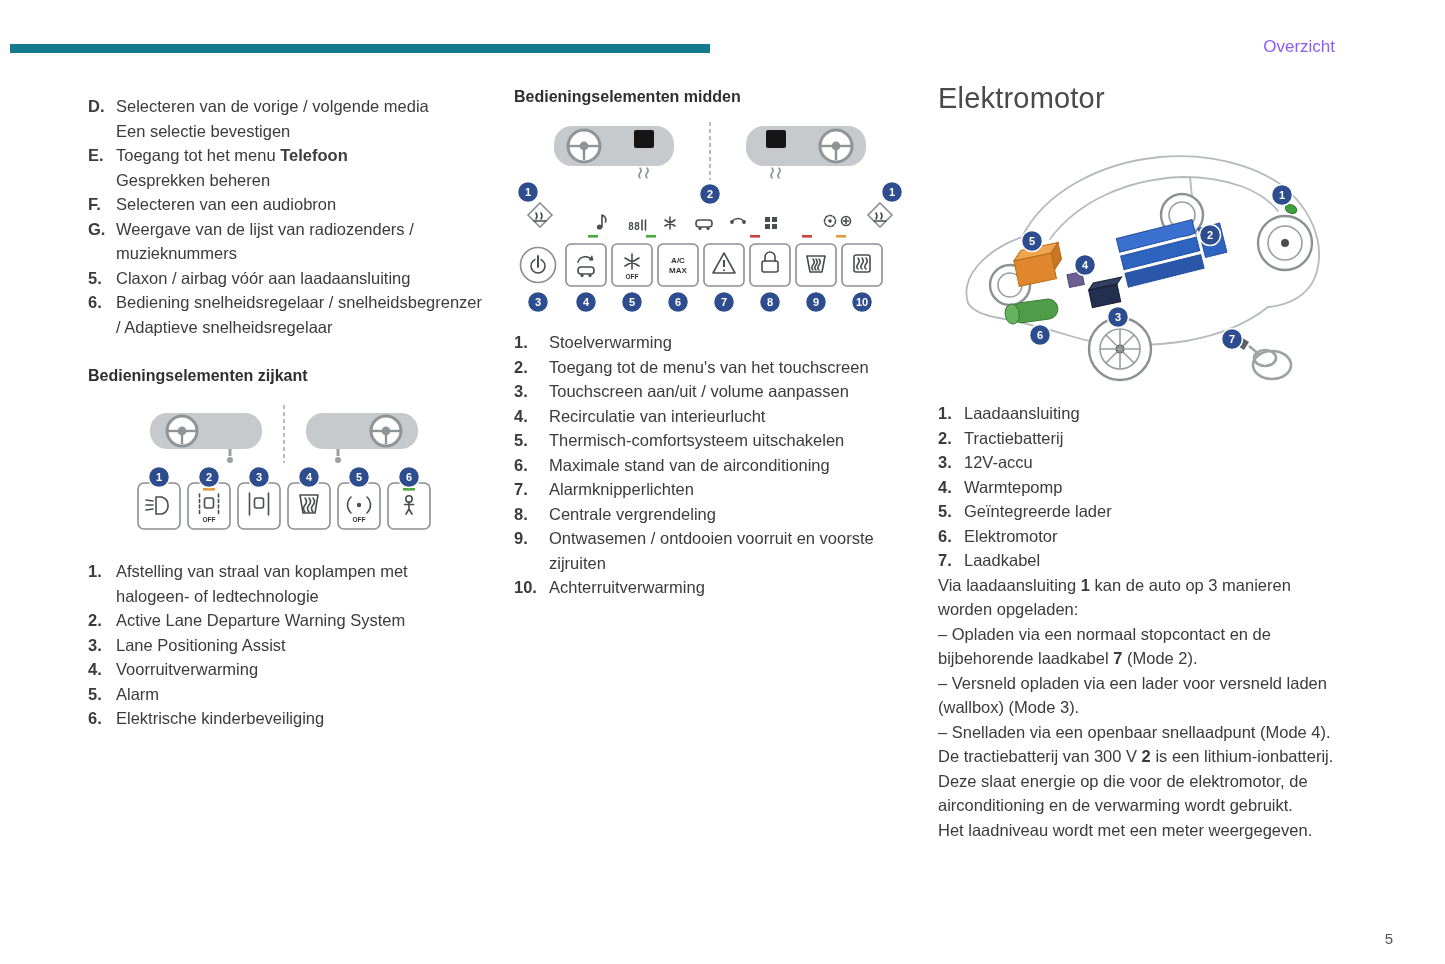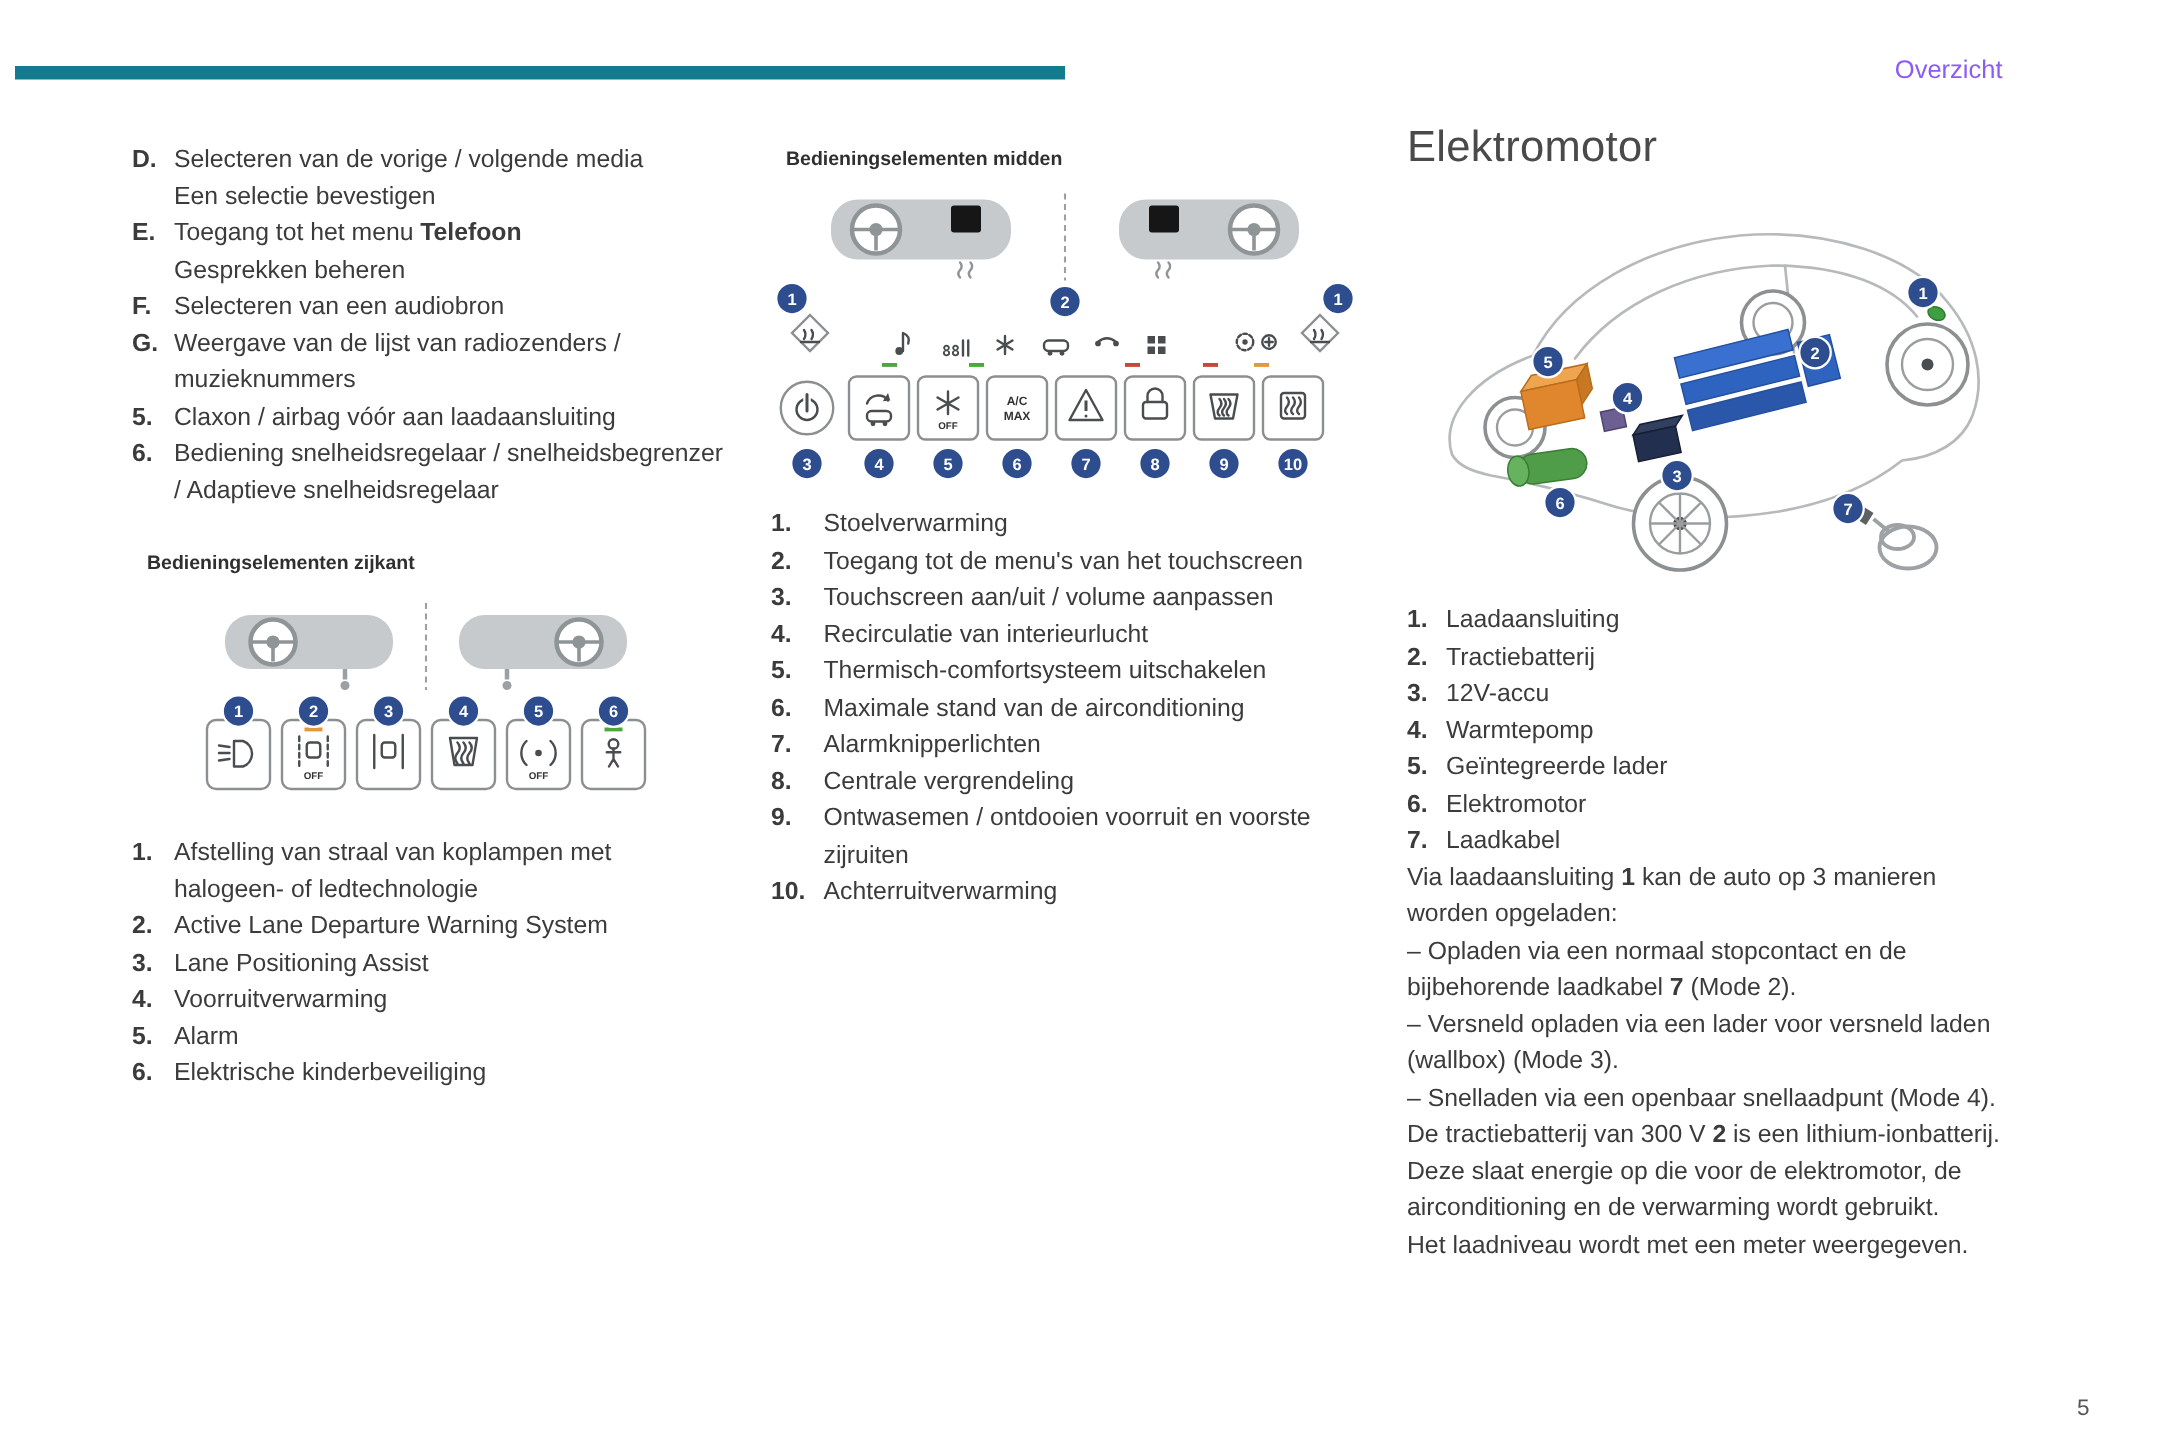--- a/index.html
+++ b/index.html
@@ -15,21 +15,21 @@
   .col-mid   { left:514px; top:88px; width:394px; }
   .col-right { left:938px; top:82px; width:400px; }
 
   .item { display:flex; line-height:24.5px; }
   .lbl { flex:0 0 28px; font-weight:700; }
   .mid-list .lbl { flex-basis:35px; }
   .right-list .lbl { flex-basis:26px; }
   .txt { white-space:pre-line; }
   .b { font-weight:700; }
 
-  h2.section { font-size:13px; font-weight:700; color:#2f2f2f; margin:10px; }
+  h2.section { font-size:16px; font-weight:700; color:#2f2f2f; margin:0; }
   .col-left h2.section { margin-top:28px; }
   h1.big { font-size:29px; font-weight:400; color:#4a4a4a; margin:0; letter-spacing:0.2px; }
 
   .left-diagram { display:block; margin:18px 0 22px 46px; }
   .mid-diagram  { display:block; margin:14px 0 14px 0; }
   .car-diagram  { display:block; margin:12px 0 6px 0; }
 
   .paras { margin-top:0; }
   .para { margin:0; line-height:24.5px; white-space:pre-line; }
 

